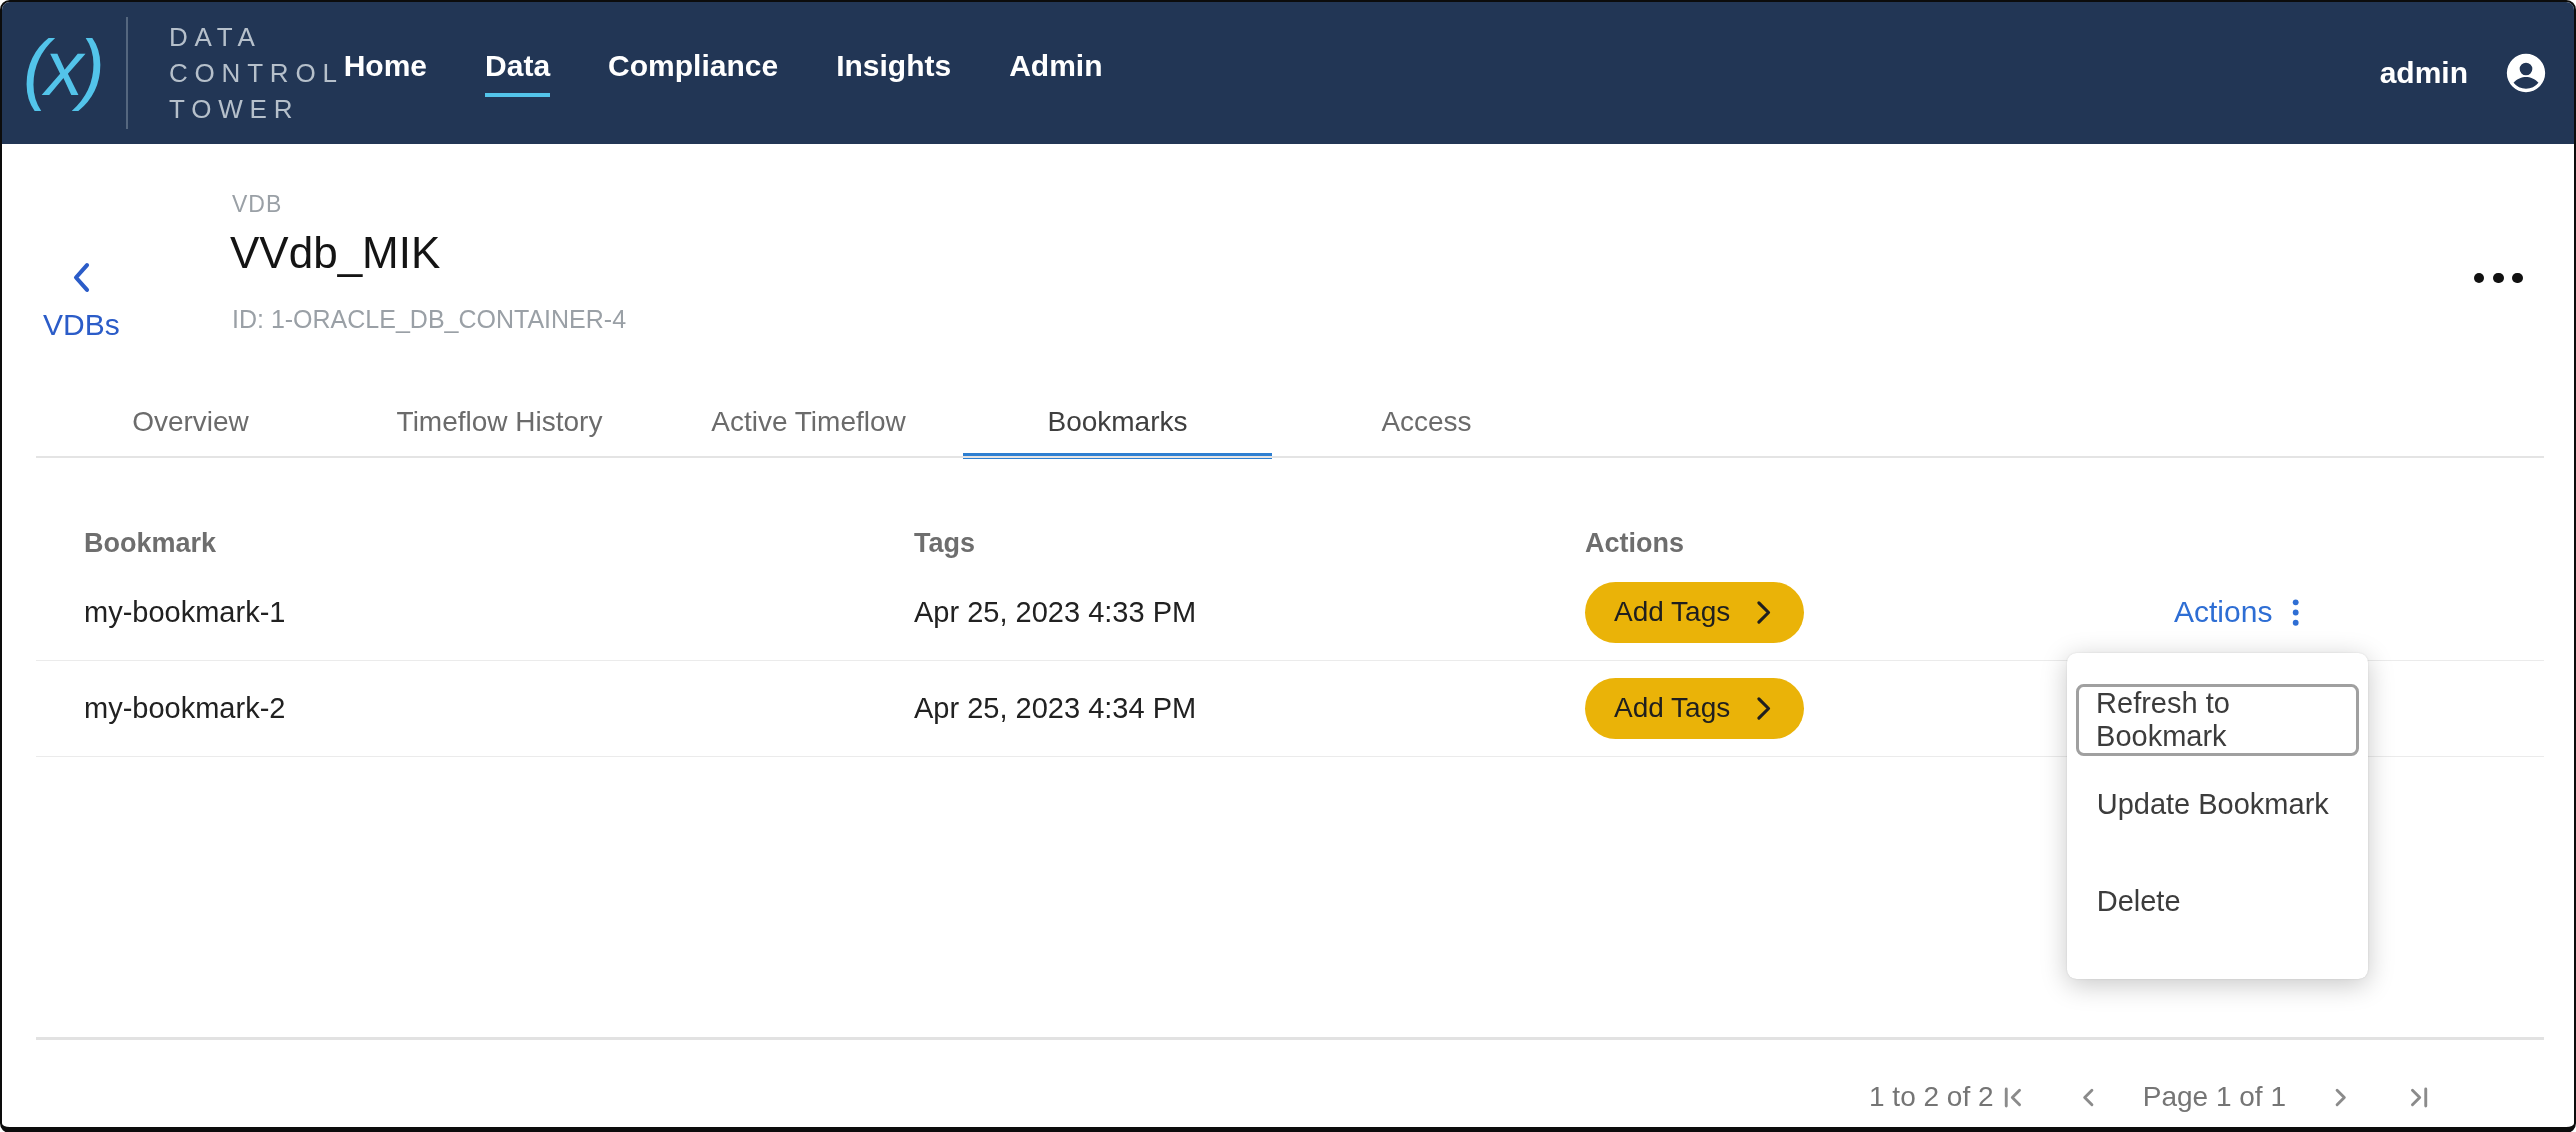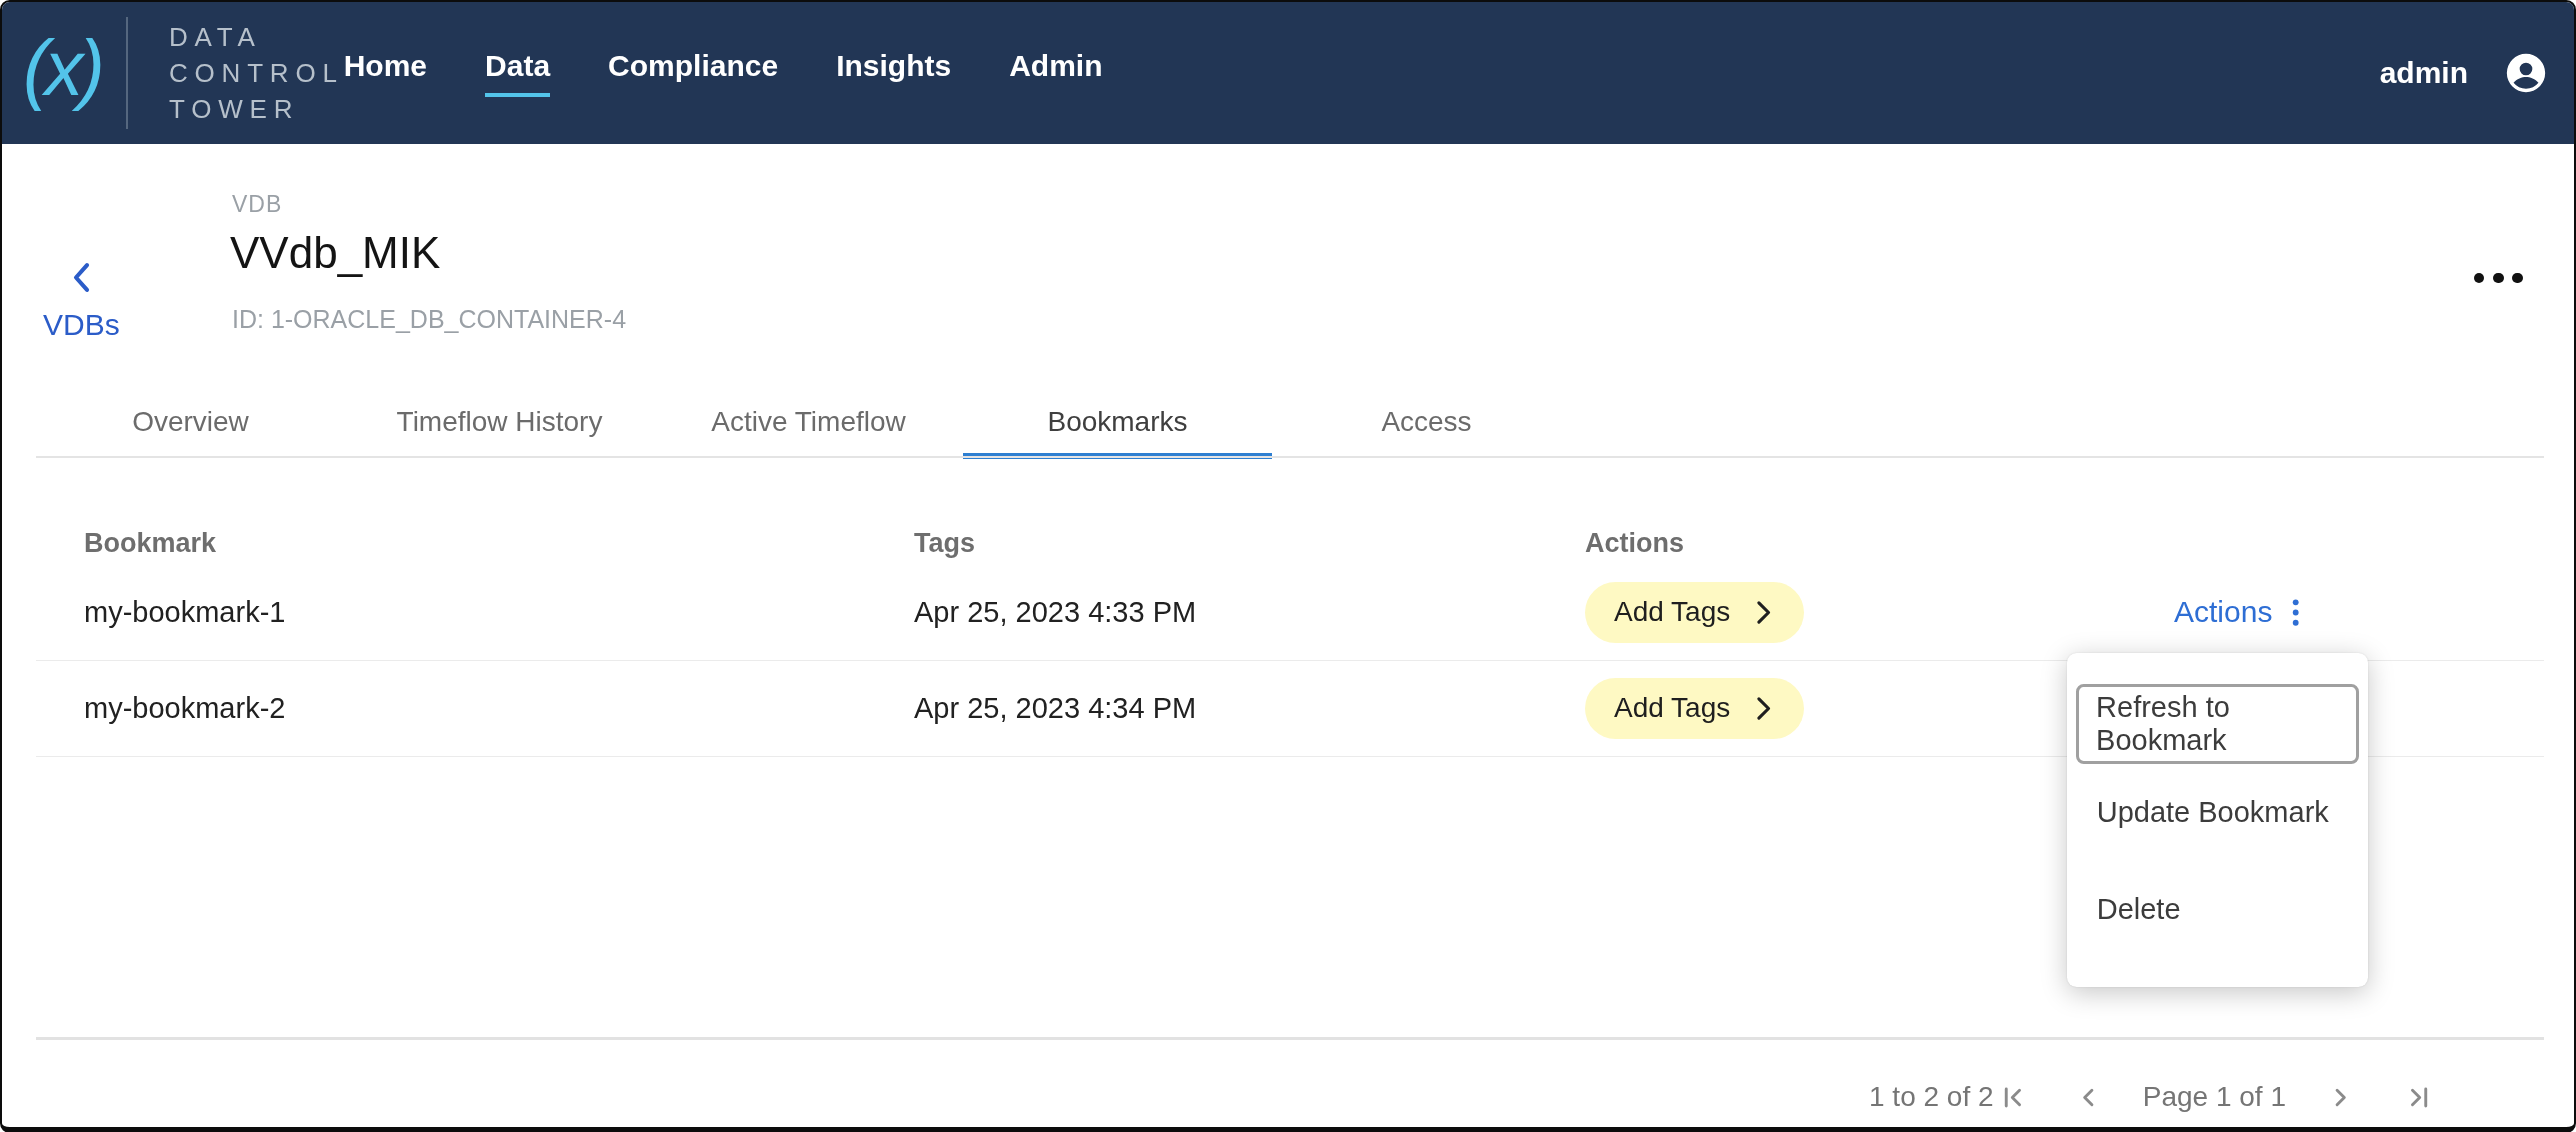--- a/index.html
+++ b/index.html
@@ -66,37 +66,37 @@
     padding-left:48px; align-items:center;
   }
   .thead { top:456px; height:106px;margin-top:32px; }
   .th { color:#6e6e6e; font-size:27px; font-weight:700; }
   .trow { height:97px; border-bottom:1.9px solid #ebebeb; }
   .trow.r0 { top:562px; }
   .trow.r1 { top:658px; }
   .td { color:#212121; font-size:29px; }
   .tag-btn {
     display:inline-flex; align-items:center; gap:19.3px; width:max-content;
-    background:#fef9c3; border:none; border-radius:35px; padding:14.5px 29px;
+    background:#eab308; border:none; border-radius:35px; padding:14.5px 29px;
     font-size:28px; color:#1f1f1f; font-weight:500; cursor:pointer;
     font-family:inherit;
   }
   .actions-link { display:flex; align-items:center; gap:15.4px; color:#2e6ed4; cursor:pointer; width:max-content; }
   .actions-label { font-size:30px; font-weight:500; }
 
   
   .menu {
     position:absolute; left:2065px; top:651px; width:301px; z-index:5;
     background:#ffffff; border-radius:9.7px;
     box-shadow:0 5.8px 27px rgba(0,0,0,0.22), 0 0 1.9px rgba(0,0,0,0.12);
     padding:31px 8.7px 29px 8.7px;
   }
   .menu-item { color:#3c3c3c; font-size:29px; cursor:pointer; }
   .menu-item.ring {
-    border:3.9px solid #a0a0a0; border-radius:7.7px; height:80px;
+    border:3.9px solid #a0a0a0; border-radius:7.7px; height:72px;
     display:flex; align-items:center; padding-left:17.4px;
   }
   .menu-item.plain { padding:32px 0 32px 21px; }
 
   
   .footer-divider { position:absolute; left:34px; top:1035px; width:2508px; height:2.9px; background:#e2e2e2; }
   .pagination {
     position:absolute; left:1867px; top:1068px; height:54px;
     display:flex; align-items:center; color:#757575; font-size:28px;
   }

